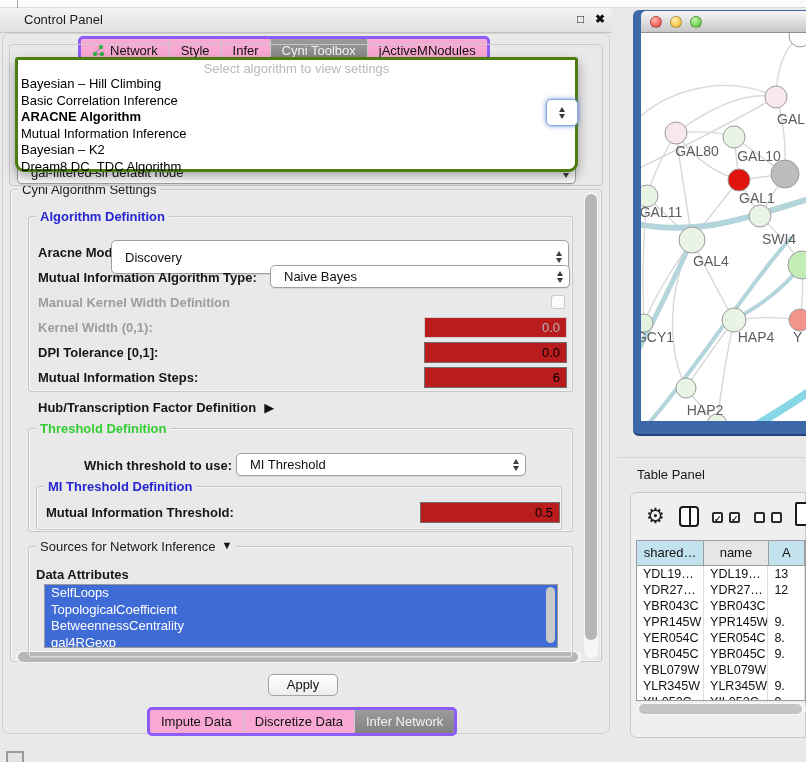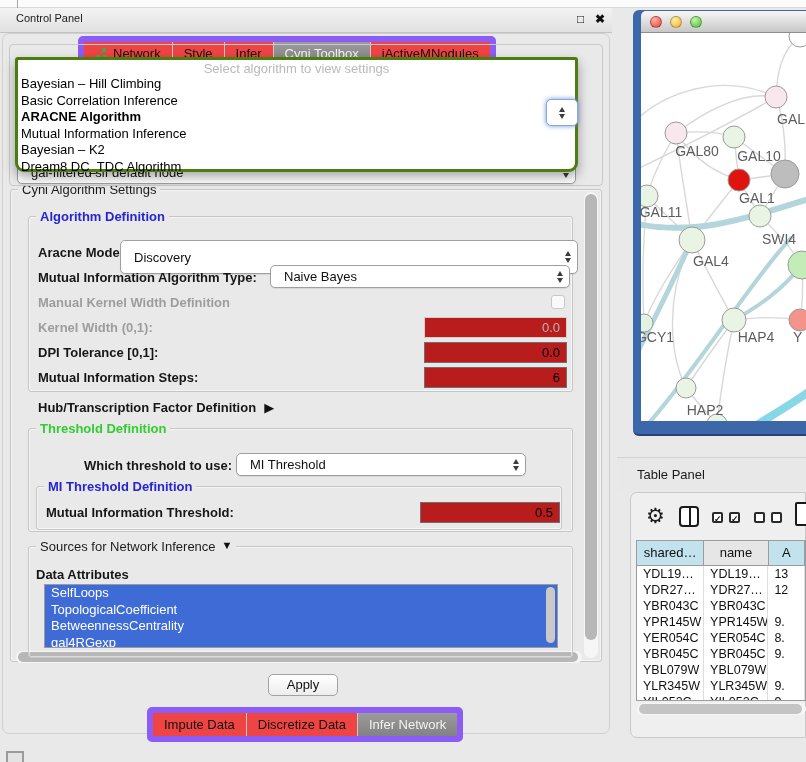--- a/index.html
+++ b/index.html
@@ -9,27 +9,27 @@
     -webkit-font-smoothing:antialiased;
   }
   .abs{position:absolute;box-sizing:border-box;}
 
   
   .top-strip{left:0;top:0;width:806px;height:8px;background:#fbfbfb;border-bottom:1px solid #d9d9d9;}
   .top-tick{left:17px;top:0;width:1px;height:8px;background:#a9a9a9;}
 
   
   .cp-titlebar{left:0;top:8px;width:612px;height:25px;background:linear-gradient(#f3f3f3,#e1e1e1);border-bottom:1px solid #c3c3c3;}
-  .cp-title{left:16px;top:12px;font-size:11px;color:#1a1a1a;}
+  .cp-title{left:24px;top:12px;font-size:13px;color:#1a1a1a;}
   .cp-float{left:577px;top:12px;font-size:12px;color:#111;font-weight:bold;}
   .cp-close{left:595px;top:12px;font-size:12px;color:#111;font-weight:bold;}
   .cp-body{left:2px;top:33px;width:608px;height:701px;background:#e9e9e9;border:1px solid #d0d0d0;border-radius:7px;}
 
   
-  .seg-tabs{display:flex;border:6px solid #8b5cf6;border-radius:5px;overflow:hidden;background:#ef4444;height:23px;}
+  .seg-tabs{display:flex;border:3px solid #8b5cf6;border-radius:5px;overflow:hidden;background:#f9a8d4;height:23px;}
   .seg{padding:0 11px;line-height:21px;font-size:13px;color:#111;border-left:1px solid #c9c9c9;display:flex;align-items:center;gap:5px;white-space:nowrap;}
   .seg:first-child{border-left:none;}
   .seg.sel{background:linear-gradient(#9b9b9b,#828282);color:#f3f3f3;}
 
   
   .dropdown{left:15px;top:57px;width:563px;height:115px;background:#fff;border:3px solid #4d7c0f;
     border-radius:3px 3px 9px 9px;box-shadow:0 5px 12px rgba(0,0,0,0.35);z-index:10;}
   .dd-placeholder{text-align:center;color:#b9b9b9;font-size:13px;height:16px;line-height:17px;}
   .dd-item{font-size:13px;color:#000;height:16.5px;line-height:16.5px;padding-left:3px;white-space:nowrap;}
   .dd-item.bold{font-weight:bold;}
@@ -176,21 +176,21 @@
 
 <div class="abs vscroll-track" style="left:16px;top:651px;width:566px;height:12px;"></div>
 <div class="abs scroll-thumb" style="left:18px;top:652px;width:560px;height:10px;"></div>
 
 <div class="abs groupbox" style="left:28px;top:216px;width:545px;height:176px;"></div>
 <span class="gtitle t-blue" style="left:36px;top:209px;">
   <span>Algorithm Definition</span>
 </span>
 
 <div class="abs lblb" style="left:38px;top:245px;">Aracne Mode:</div>
-<div class="abs combo" style="left:120px;top:240px;width:458px;height:34px;">
+<div class="abs combo" style="left:111px;top:240px;width:458px;height:34px;">
   <span>Discovery</span>
   <span class="stepper">
       <span class="tri-up"></span>
       <span class="tri-dn"></span>
     </span>
 </div>
 
 <div class="abs lblb" style="left:38px;top:270px;">Mutual Information Algorithm Type:</div>
 <div class="abs combo" style="left:270px;top:265px;width:300px;height:23px;justify-content:center;">
   <span>Naive Bayes</span>

